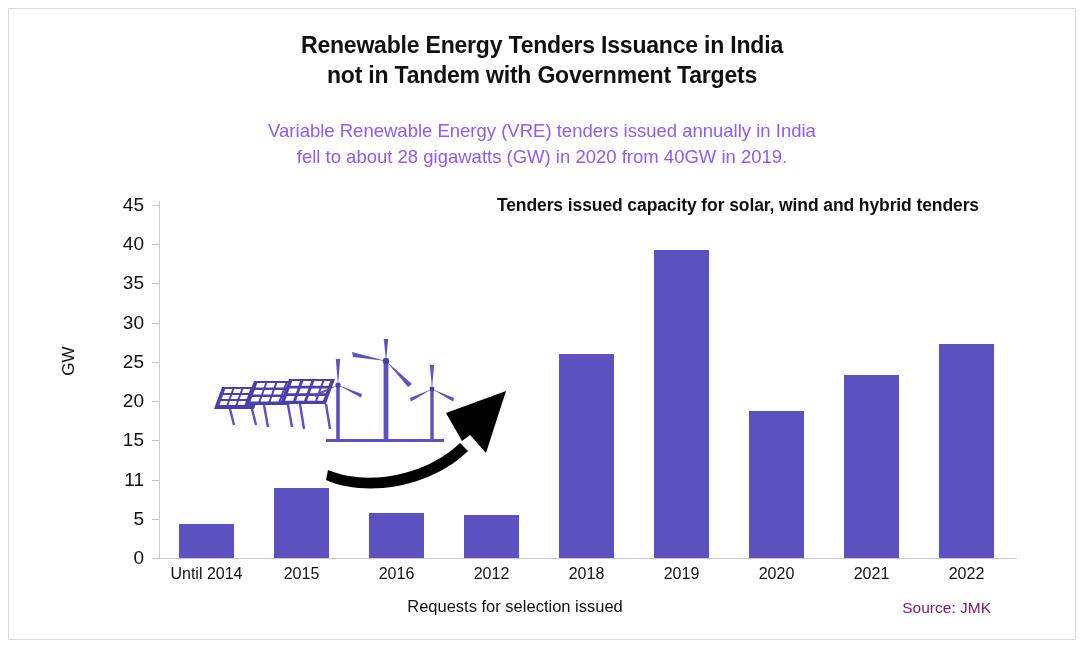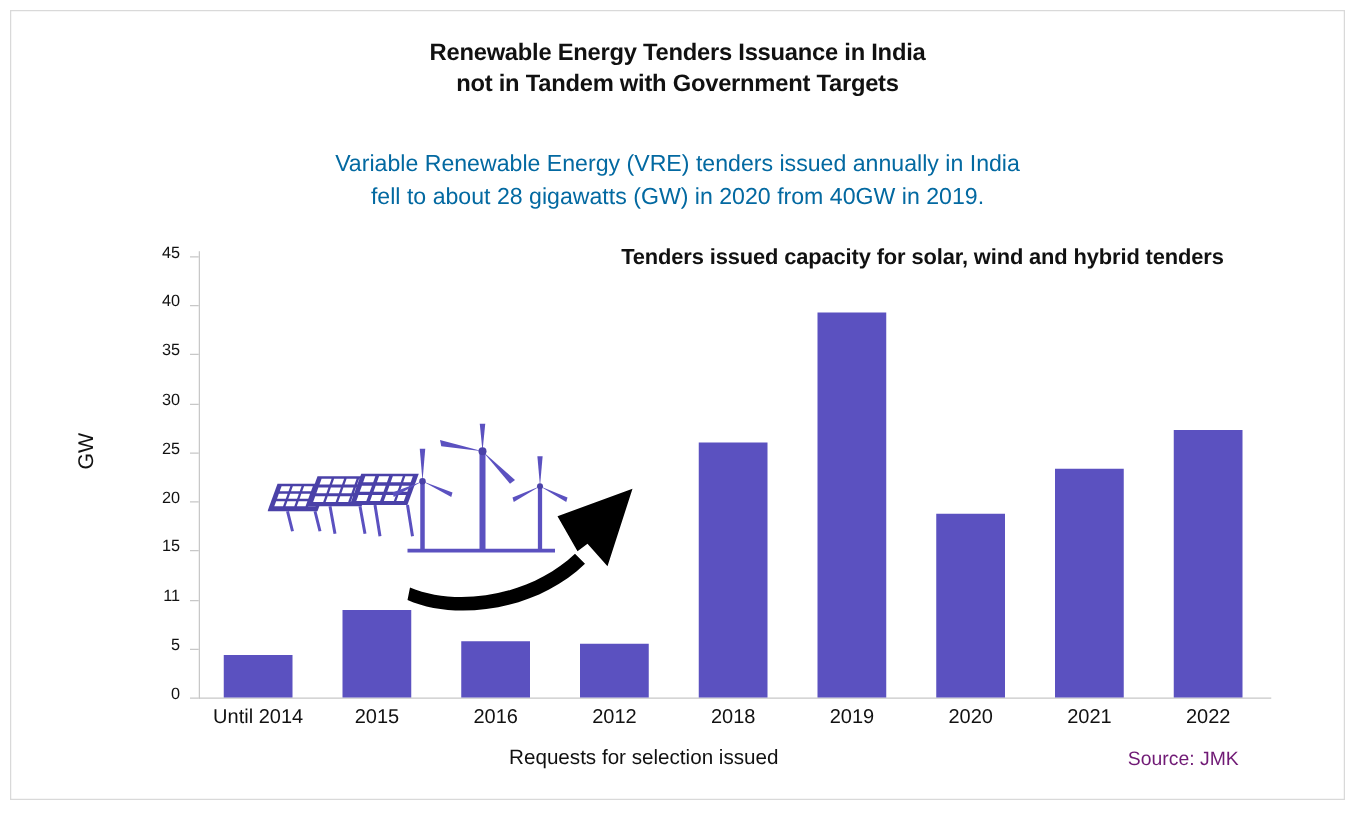--- a/index.html
+++ b/index.html
@@ -15,29 +15,29 @@
     width:1068px;height:632px;
     border:1px solid #d9d9d9;
     background:#ffffff;
     box-sizing:border-box;
   }
 
   
   #title{
     position:absolute;left:0;top:22px;width:100%;
     text-align:center;
-    font-size:19px;font-weight:bold;color:#111111;
+    font-size:23px;font-weight:bold;color:#111111;
     line-height:1.30;
     letter-spacing:-0.2px;
   }
   #title .l2{display:block;}
   #subtitle{
     position:absolute;left:0;top:109px;width:100%;
     text-align:center;
-    font-size:18.5px;color:#0369a1;font-weight:400;
+    font-size:18.5px;color:#8b5cf6;font-weight:400;
     line-height:1.38;
   }
   #subtitle .l2{display:block;}
   #plot-caption{
     position:absolute;left:140px;top:186px;width:830px;
     text-align:right;
     font-size:17.5px;font-weight:bold;color:#111111;
     letter-spacing:-0.1px;
   }
 
@@ -56,21 +56,21 @@
     position:absolute;left:150px;top:549px;
     width:858px;height:1px;background:#c8c8c8;
   }
   .ytick-line{
     position:absolute;left:143px;
     width:7px;height:1px;background:#c8c8c8;
   }
   .ytick-label{
     position:absolute;
     right:1093px;           
-    font-size:13px;color:#111111;
+    font-size:19px;color:#111111;
     text-align:right;
     white-space:nowrap;
   }
   #ylabel{
     position:absolute;
     left:60px;top:352px;
     font-size:17px;color:#111111;
     transform:translate(-50%,-50%) rotate(-90deg);
     transform-origin:center center;
     white-space:nowrap;

